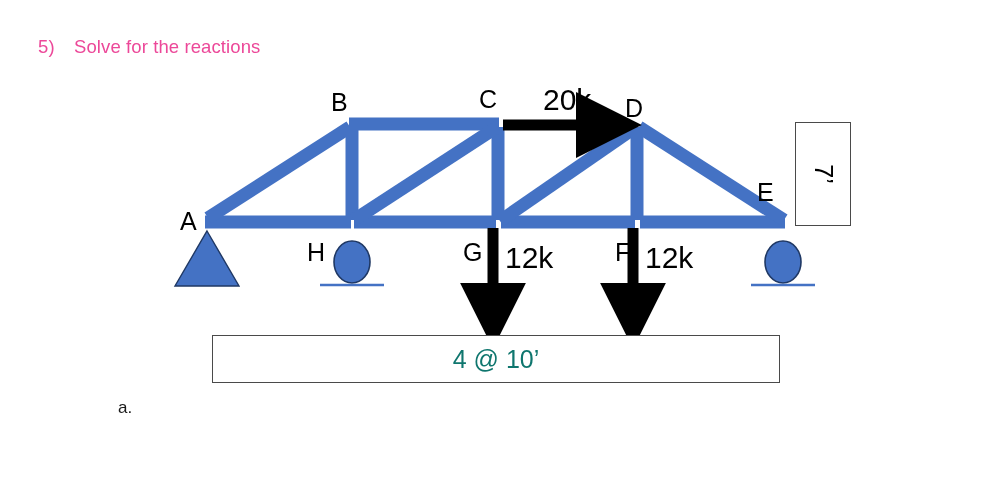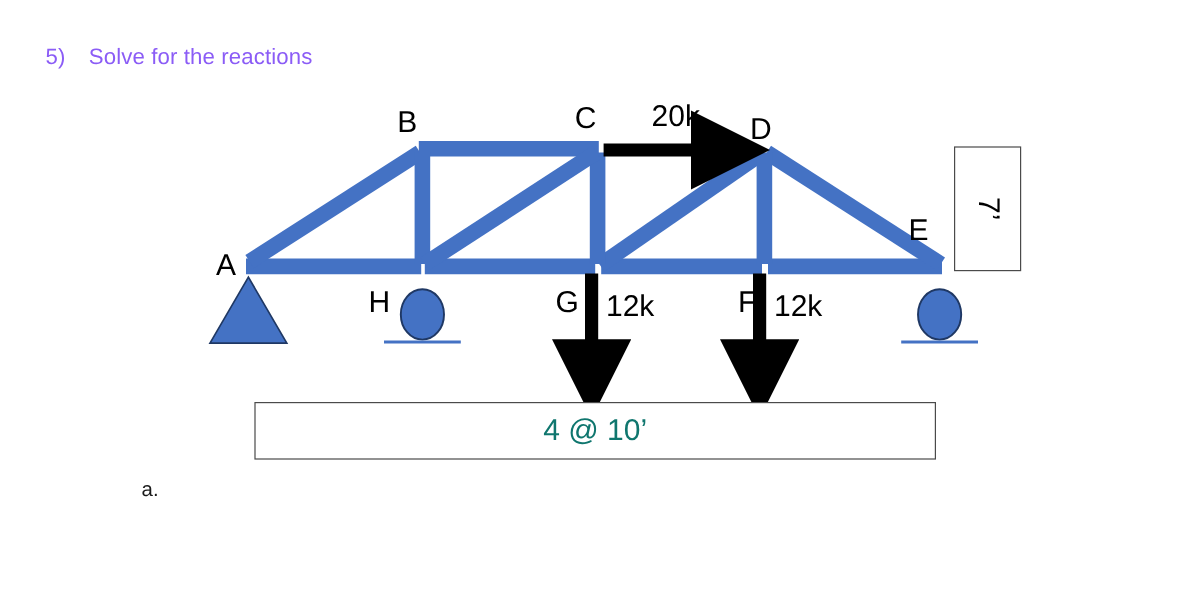--- a/index.html
+++ b/index.html
@@ -20,21 +20,21 @@
     width: 994px;
     height: 495px;
   }
 
   
   .q-heading {
     position: absolute;
     left: 38px;
     top: 36px;
     font-size: 18.5px;
-    color: #8b5cf6;
+    color: #ec4899;
     letter-spacing: 0.1px;
     white-space: nowrap;
   }
   .q-num {
     display: inline-block;
     width: 36px;
   }
 
   
   .sub-item {
@@ -59,21 +59,21 @@
     position: absolute;
     font-family: "Liberation Sans", sans-serif;
     font-size: 25px;
     color: #000000;
     line-height: 1;
     white-space: nowrap;
   }
   .loadlabel {
     position: absolute;
     font-family: "Liberation Sans", sans-serif;
-    font-size: 25px;
+    font-size: 30px;
     color: #000000;
     line-height: 1;
     white-space: nowrap;
   }
 
   
   .dimbox {
     position: absolute;
     border: 1.6px solid #4a4a4a;
     background: #ffffff;

